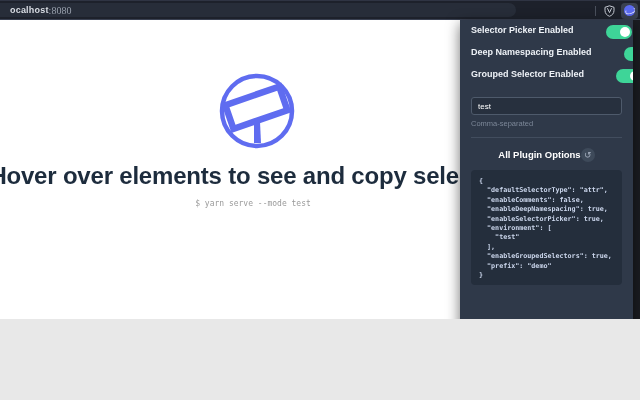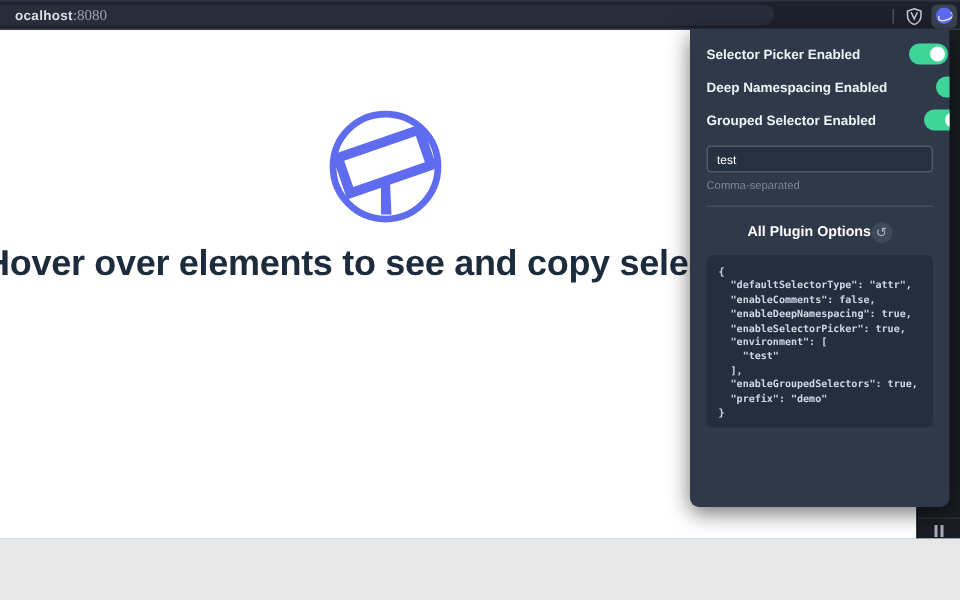--- a/index.html
+++ b/index.html
@@ -1,16 +1,16 @@
 <!DOCTYPE html>
 <html><head>
 <meta charset="utf-8">
 <style>
   html,body{margin:0;padding:0;background:#e8e8e8;font-family:"Liberation Sans",sans-serif;}
-  .screen{position:relative;width:640px;height:359px;background:#3b82f6;overflow:hidden;}
+  .screen{position:relative;width:640px;height:319px;background:#7f1d1d;overflow:hidden;}
 
   
   .topbar{position:absolute;left:0;top:0;width:640px;height:20px;background:#1d212b;
     border-top:1px solid #2f3443;box-sizing:border-box;border-bottom:1px solid #3a4152;}
   .address-pill{position:absolute;left:-8px;top:2px;width:524px;height:14px;background:#272d39;
     border-radius:7px;display:flex;align-items:center;padding-left:18px;box-sizing:border-box;}
   .address-pill .host{font-size:9px;font-weight:bold;color:#d8dce3;letter-spacing:.2px;}
   .address-pill .port{font-size:10px;color:#98a0ac;font-family:Liberation Serif, serif;}
   .toolbar-right{position:absolute;right:2px;top:0;height:19px;display:flex;align-items:center;gap:4px;}
   .toolbar-sep{width:1px;height:10px;background:#4a505c;margin-right:2px;}
@@ -36,21 +36,21 @@
   .logo{position:absolute;left:257px;top:52px;transform:translateX(-50%);}
   .heading{position:absolute;left:253px;top:142px;transform:translateX(-50%);margin:0;
     font-size:24px;font-weight:bold;color:#1d2c3d;white-space:nowrap;letter-spacing:-0.2px;}
   .command{position:absolute;left:253px;top:179px;transform:translateX(-50%);
     font-family:"DejaVu Sans Mono",monospace;font-size:8px;color:#9a9a9a;white-space:nowrap;}
 
   
   .popup{position:absolute;left:460px;top:20px;width:173px;height:318px;background:#2f3949;
     border-radius:0 0 6px 6px;box-shadow:0 4px 14px rgba(0,0,0,.55);z-index:2;
     padding:5px 11px 12px 11px;box-sizing:border-box;overflow:hidden;}
-  .toggle-row{height:22px;display:flex;align-items:center;justify-content:space-between;gap:32px;}
+  .toggle-row{height:22px;display:flex;align-items:flex-start;justify-content:space-between;gap:32px;}
   .toggle-label{font-size:9px;font-weight:bold;color:#eef2f7;white-space:nowrap;}
   .toggle{width:26px;height:14px;border-radius:7px;position:relative;flex:none;}
   .toggle::after{content:"";position:absolute;top:2px;width:10px;height:10px;border-radius:50%;background:#fff;}
   .toggle[data-state="on"]{background:#3ed598;}
   .toggle[data-state="on"]::after{left:14px;}
   .toggle[data-state="off"]{background:#6e7684;}
   .toggle[data-state="off"]::after{left:2px;}
   .env-label{margin-top:7px;font-size:9px;font-weight:bold;color:#eef2f7;}
   .env-input{margin-top:6px;width:100%;height:18px;background:#27303e;border:1px solid #4e5a6b;
     border-radius:3px;color:#fff;font-size:8px;padding:2px 6px;box-sizing:border-box;outline:none;
@@ -112,20 +112,21 @@
     <div class="logo">
       <svg width="78" height="78" viewBox="0 0 78 78">
         <circle cx="39" cy="39" r="35" fill="none" stroke="#5f6cf0" stroke-width="4.5"></circle>
         <g transform="rotate(-19 39 36)">
           <rect x="10" y="23" width="57" height="25" fill="none" stroke="#5f6cf0" stroke-width="6.5"></rect>
         </g>
         <path d="M36 52 L36 71 L43 71 L42 50 Z" fill="#5f6cf0"></path>
       </svg>
     </div>
     <h1 class="heading">Hover over elements to see and copy selectors</h1>
+    <div class="command">$ yarn serve --mode test</div>
   </div>
 
   <div class="popup">
 
     <div class="toggle-row">
       <span class="toggle-label">Selector Picker Enabled</span>
       <span class="toggle" data-state="on"></span>
     </div>
     <div class="toggle-row">
       <span class="toggle-label">Deep Namespacing Enabled</span>

